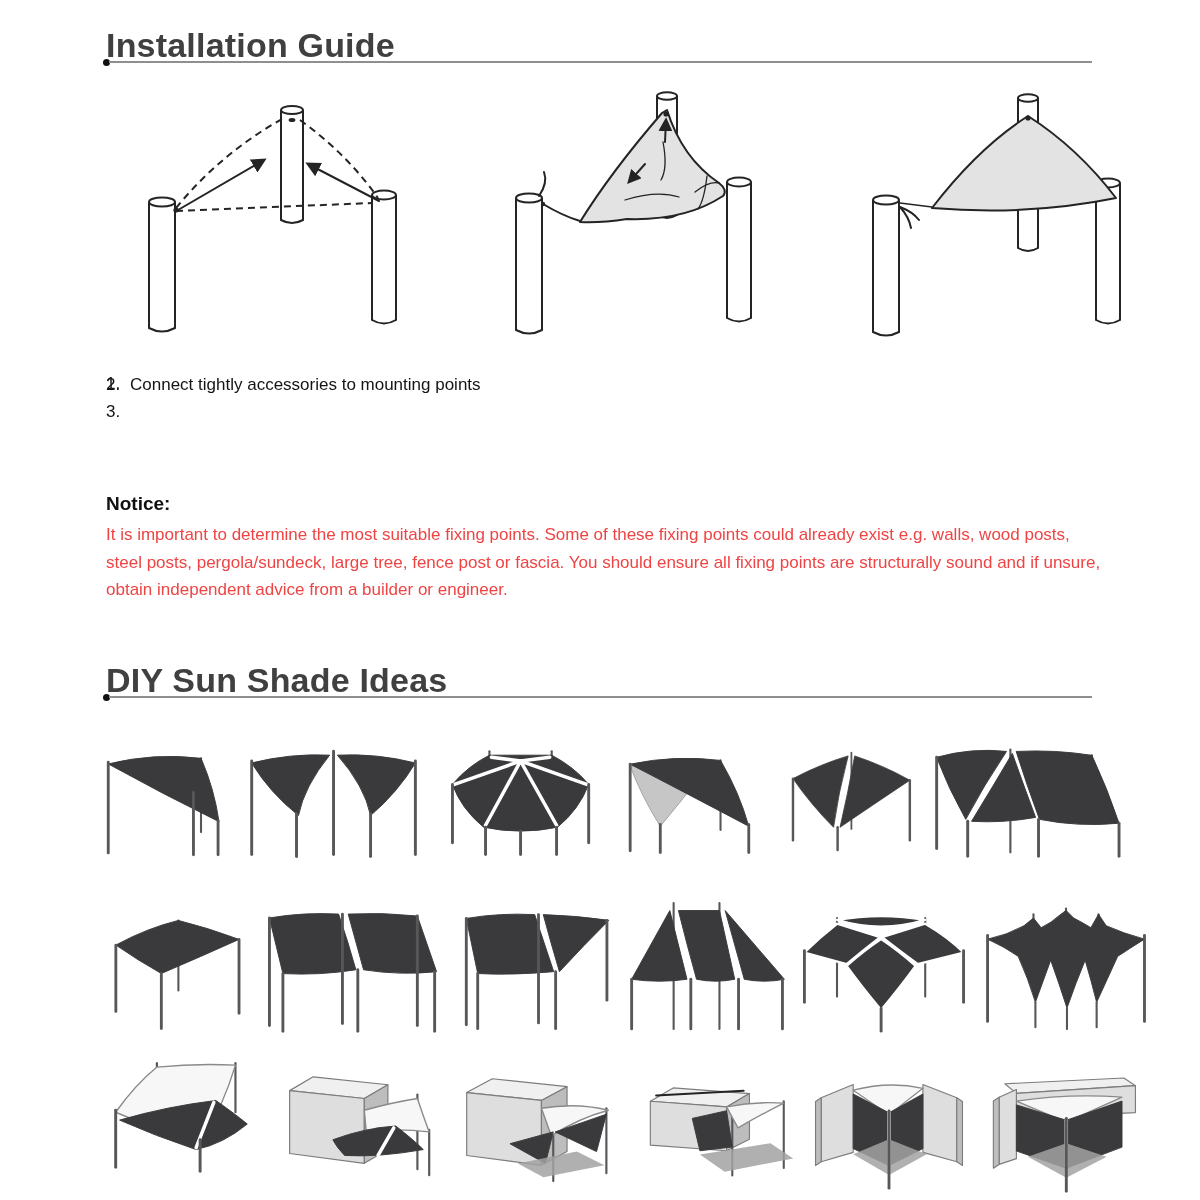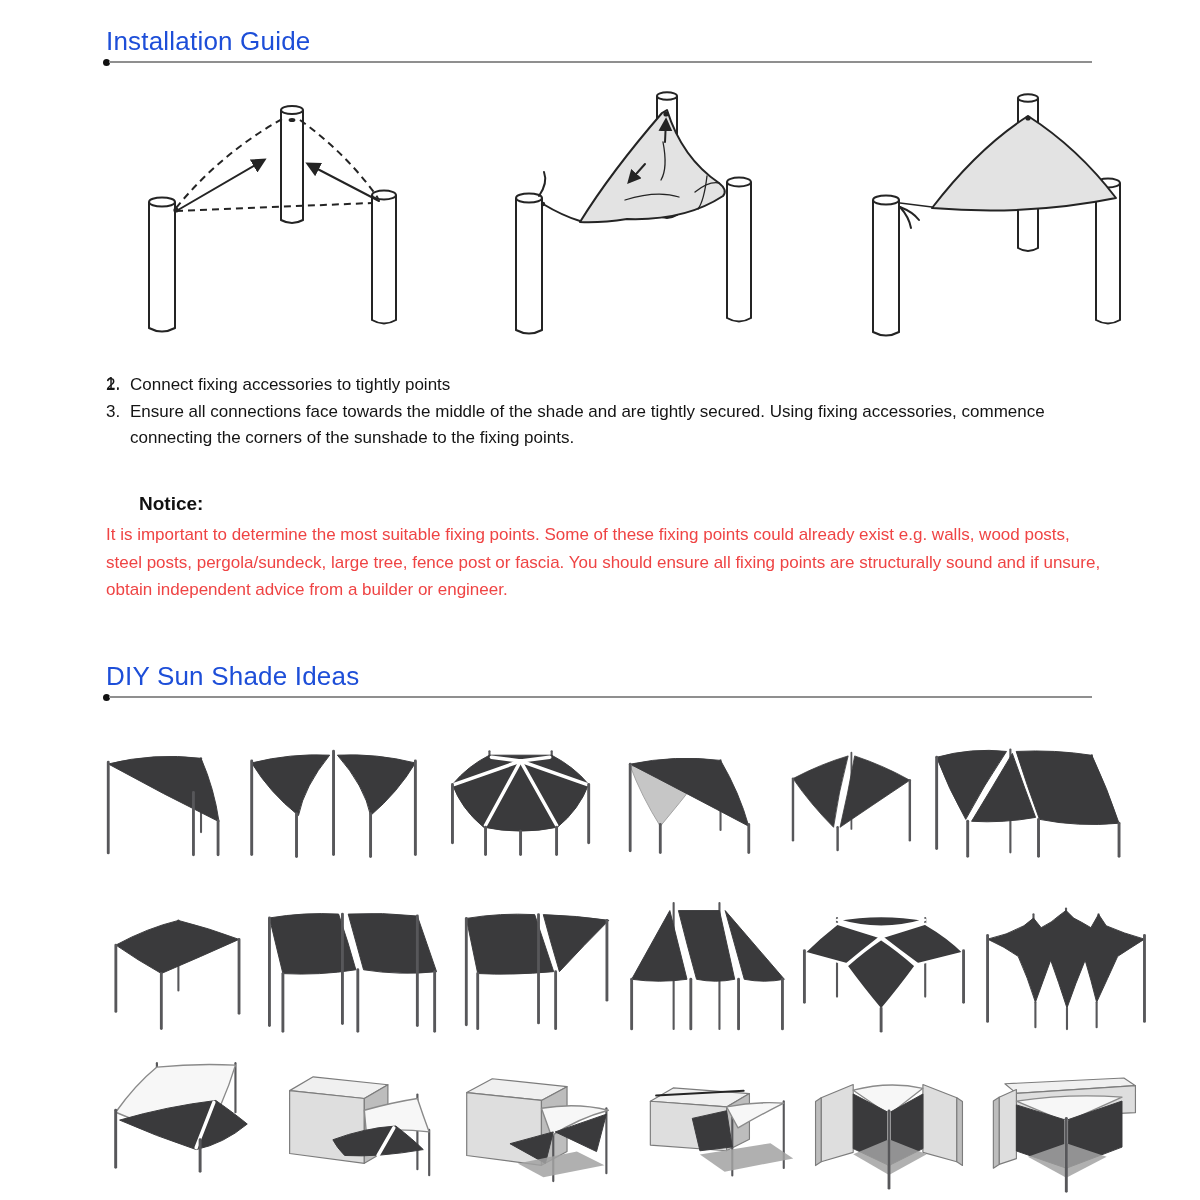--- a/index.html
+++ b/index.html
@@ -1,27 +1,27 @@
 <!DOCTYPE html>
 <html><head>
 <meta charset="utf-8">
 <style>
   html,body{margin:0;padding:0;}
   body{
     width:1200px;height:1200px;position:relative;background:#ffffff;
     font-family:"Liberation Sans", sans-serif;color:#161616;overflow:hidden;
   }
   .abs{position:absolute;}
-  .sec-title{font-weight:normal;font-size:26px;letter-spacing:.2px;color:#1d4ed8;}
+  .sec-title{font-weight:bold;font-size:34px;letter-spacing:.2px;color:#404040;}
   .rule{height:2px;background:#8f8f8f;}
   .rule-dot{width:7px;height:7px;border-radius:50%;background:#111;}
   .steps{font-size:17px;line-height:26px;color:#141414;}
   .step{position:relative;padding-left:24px;margin-bottom:1px;}
   .step .n{position:absolute;left:0;}
-  .notice-title{font-weight:bold;font-size:19px;color:#111;margin-left:33px;}
+  .notice-title{font-weight:bold;font-size:19px;color:#111;}
   .notice-body{font-size:17px;line-height:27.5px;color:#ef4444;}
   .dia-row{display:flex;justify-content:space-between;align-items:flex-start;}
   .idea-row{display:flex;justify-content:space-between;align-items:flex-end;}
 
   
   .sail{fill:#3a3a3c;stroke:#3a3a3c;stroke-width:1;stroke-linejoin:round;}
   .sailw{fill:#f7f7f7;stroke:#8a8a8a;stroke-width:1.4;stroke-linejoin:round;}
   .saill{fill:#c6c6c6;stroke:#9f9f9f;stroke-width:1;stroke-linejoin:round;}
   .sailgap{fill:#3a3a3c;stroke:#ffffff;stroke-width:2.4;stroke-linejoin:round;}
   .post{stroke:#57575a;stroke-width:3;stroke-linecap:round;fill:none;}
@@ -118,25 +118,24 @@
     <circle cx="208" cy="38" r="2.6" fill="#242424"></circle>
   </svg>
 </div>
 
 <div class="abs steps" style="left:106px;top:371px;width:1000px;">
   <div class="step">
     <span class="n">1.</span>
   </div>
   <div class="step">
     <span class="n">2.</span>
-    <span>Connect fixing accessories to tightly points</span>
+    <span>Connect tightly accessories to mounting points</span>
   </div>
   <div class="step">
     <span class="n">3.</span>
-    <span>Ensure all connections face towards the middle of the shade and are tightly secured. Using fixing accessories, commence connecting the corners of the sunshade to the fixing points.</span>
   </div>
 </div>
 
 <div class="abs notice-title" style="left:106px;top:493px;">Notice:</div>
 <div class="abs notice-body" style="left:106px;top:521px;width:1000px;">It is important to determine the most suitable fixing points. Some of these fixing points could already exist e.g. walls, wood posts, steel posts, pergola/sundeck, large tree, fence post or fascia. You should ensure all fixing points are structurally sound and if unsure, obtain independent advice from a builder or engineer.</div>
 
 <div class="abs sec-title" style="left:106px;top:661px;text-align:center;">DIY Sun Shade Ideas</div>
 <div class="abs rule-dot" style="left:103px;top:694px;"></div>
 <div class="abs rule" style="left:109px;top:696px;width:983px;"></div>
 

